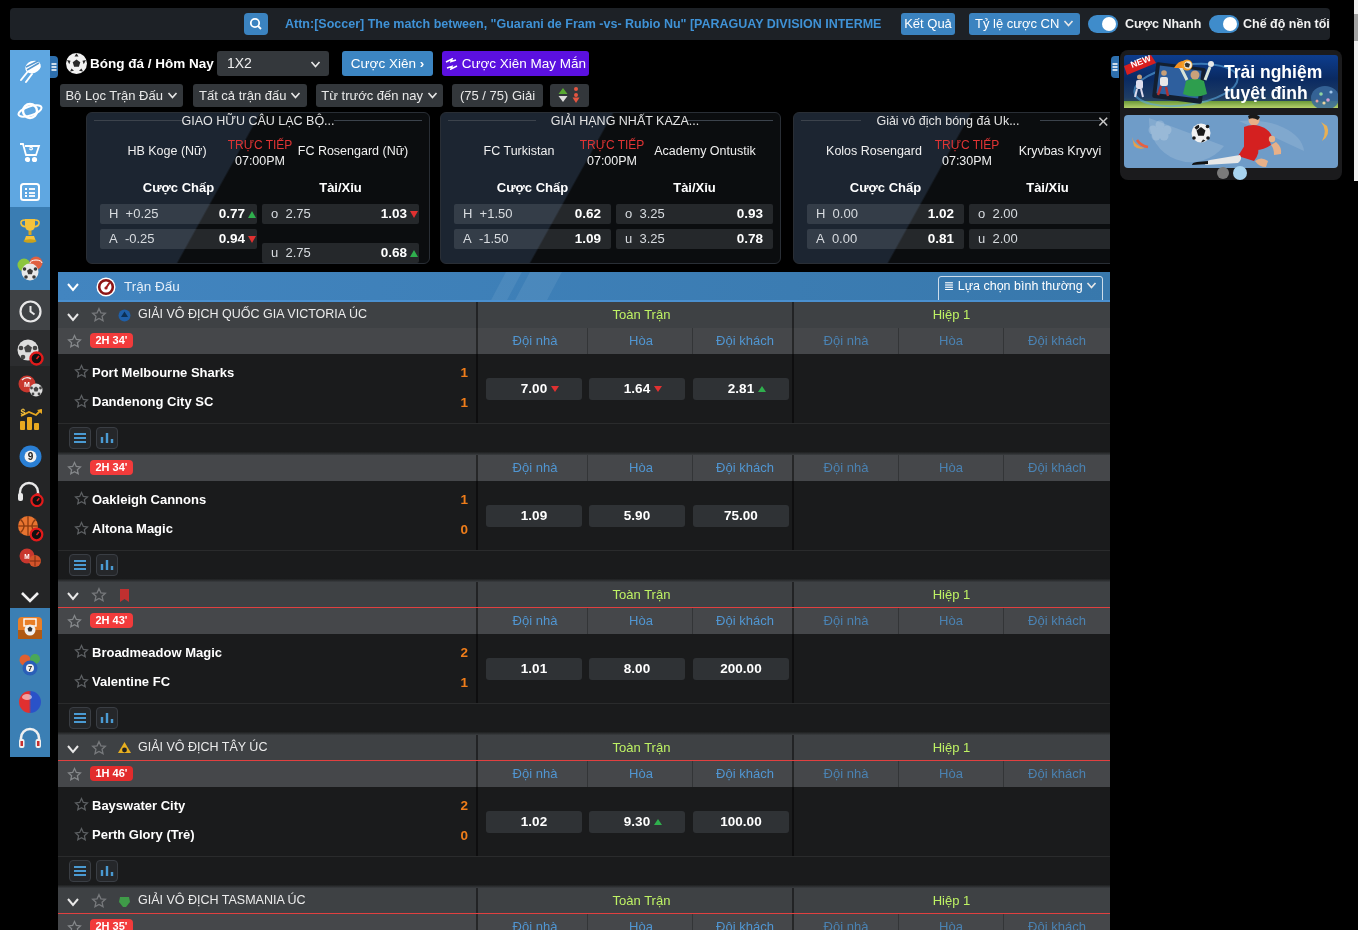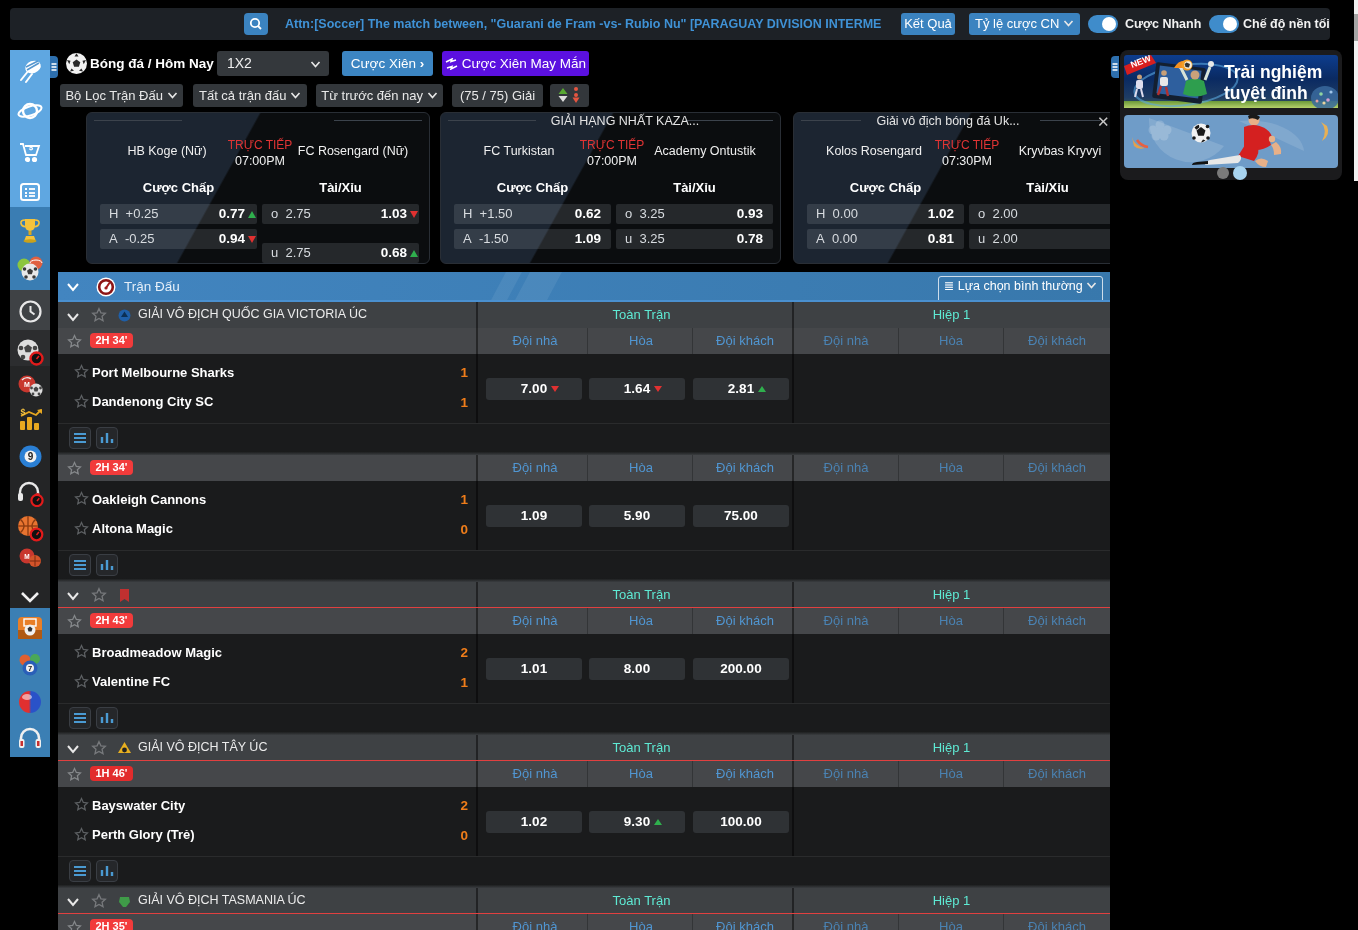--- a/index.html
+++ b/index.html
@@ -45,21 +45,21 @@
 
 .bluebar { position:absolute; left:58px; top:272px; width:1052px; height:30px; background:linear-gradient(90deg,#4285c0,#3878ac); overflow:hidden; }
 .lg-hd { position:absolute; left:58px; width:1052px; height:25.5px; background:#3e4144; border-bottom:1.5px solid #e14040; }
 .lg-sub { position:absolute; left:58px; width:1052px; height:26px; background:#45474a; }
 .lg-match { position:absolute; left:58px; width:1052px; height:69px; background:#1a1b1c; }
 .lg-tools { position:absolute; left:58px; width:1052px; height:28px; background:#1a1b1c; border-top:1px solid #2a2b2c; }
 .lg-gap { position:absolute; left:58px; width:1052px; background:linear-gradient(#151616,#3a3d40); }
 .vsep2 { position:absolute; top:0; bottom:0; width:2px; background:rgba(0,0,0,0.45); }
 .vsep1 { position:absolute; top:0; bottom:0; width:1px; background:rgba(0,0,0,0.25); }
 .lg-title { position:absolute; left:80px; top:0; height:25px; line-height:25px; font-size:12.5px; color:#ececec; }
-.lg-mid { position:absolute; top:0; height:26px; line-height:26px; font-size:13px; color:#5eead4; text-align:center; }
+.lg-mid { position:absolute; top:0; height:26px; line-height:26px; font-size:13px; color:#bef264; text-align:center; }
 .sub-lab { position:absolute; top:0; height:26px; line-height:26px; font-size:13px; color:#5096d2; text-align:center; width:106px; }
 .badge { position:absolute; left:32px; top:5px; height:15px; line-height:15.5px; padding:0 5.5px; background:#f23b3b; border-radius:4px; color:#fff; font-weight:bold; font-size:11px; }
 .team { position:absolute; left:34px; font-size:13px; font-weight:bold; color:#fff; }
 .score { position:absolute; left:395px; width:15px; text-align:right; font-size:13.5px; font-weight:bold; color:#ef7d1a; }
 .odd { position:absolute; width:96px; height:22px; background:#2f3235; border-radius:3px; text-align:center; line-height:22px; font-size:13.5px; font-weight:bold; color:#fff; }
 .odd .sup { display:inline-block; width:0; height:0; margin-left:4px; vertical-align:1px; }
 .tool-btn { position:absolute; top:3px; width:22px; height:22px; background:#25272a; border:1px solid #3a3e44; border-radius:4px; }
 
 
 #panel { position:absolute; left:1120px; top:50px; width:222px; height:130px; background:#1b1b1d; border-radius:8px; }
@@ -317,20 +317,21 @@
 
 <div id="cards">
   <div class="card" style="left:28px; width:344px;"></div>
   <div class="card" style="left:382px; width:341px;"></div>
   <div class="card" style="left:735px; width:353px;"></div>
 </div>
 <div id="card-content" style="position:absolute; left:0; top:0; width:1110px; height:930px; overflow:hidden; pointer-events:none;">
 
   <div class="c-line" style="left:94px;"></div>
     <div class="c-line" style="left:334px;"></div>
+  <div class="c-title" style="left:86px; width:344px;">GIAO HỮU CÂU LẠC BỘ...</div>
   <div class="c-team" style="left:82px;">HB Koge (Nữ)</div>
   <div class="c-live" style="left:210px;">TRỰC TIẾP</div>
   <div class="c-time" style="left:210px;">07:00PM</div>
   <div class="c-team" style="left:268px;">FC Rosengard (Nữ)</div>
   <div class="c-head" style="left:100px; width:157px;">Cược Chấp</div>
   <div class="c-head" style="left:262px; width:157px;">Tài/Xỉu</div>
   <div class="c-row" style="left:100px; top:204px;">
       <span class="c-lab">H&nbsp; +0.25</span>
       <span class="c-val">0.77</span>
       <span class="arr-up" style="position:absolute; right:1px; top:6.5px;"></span>

